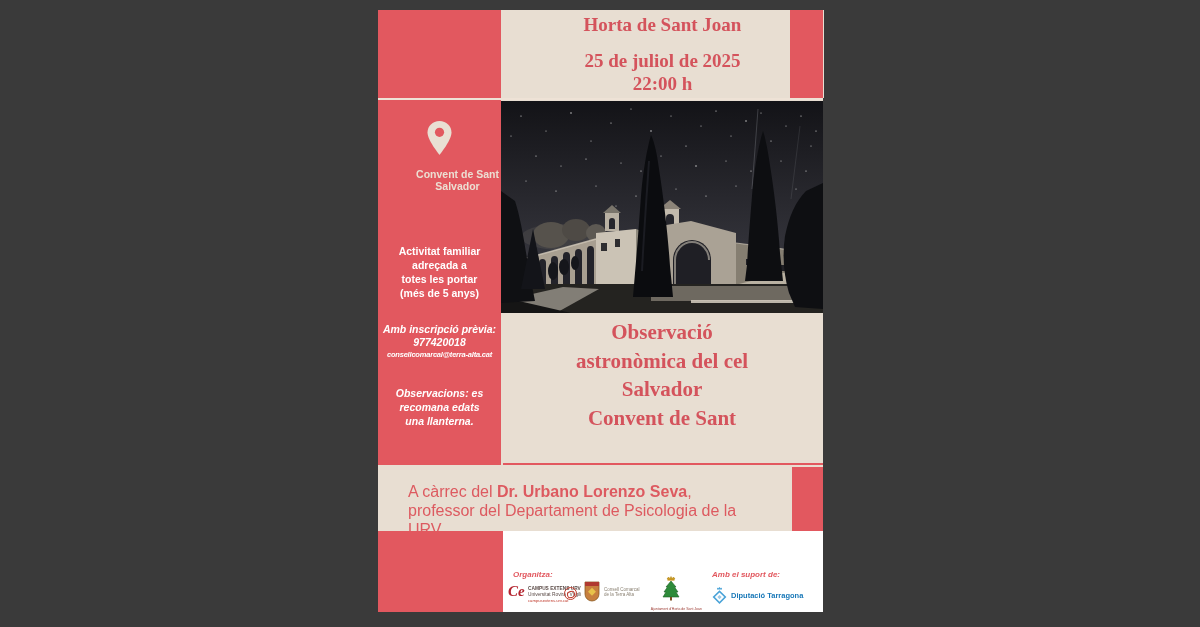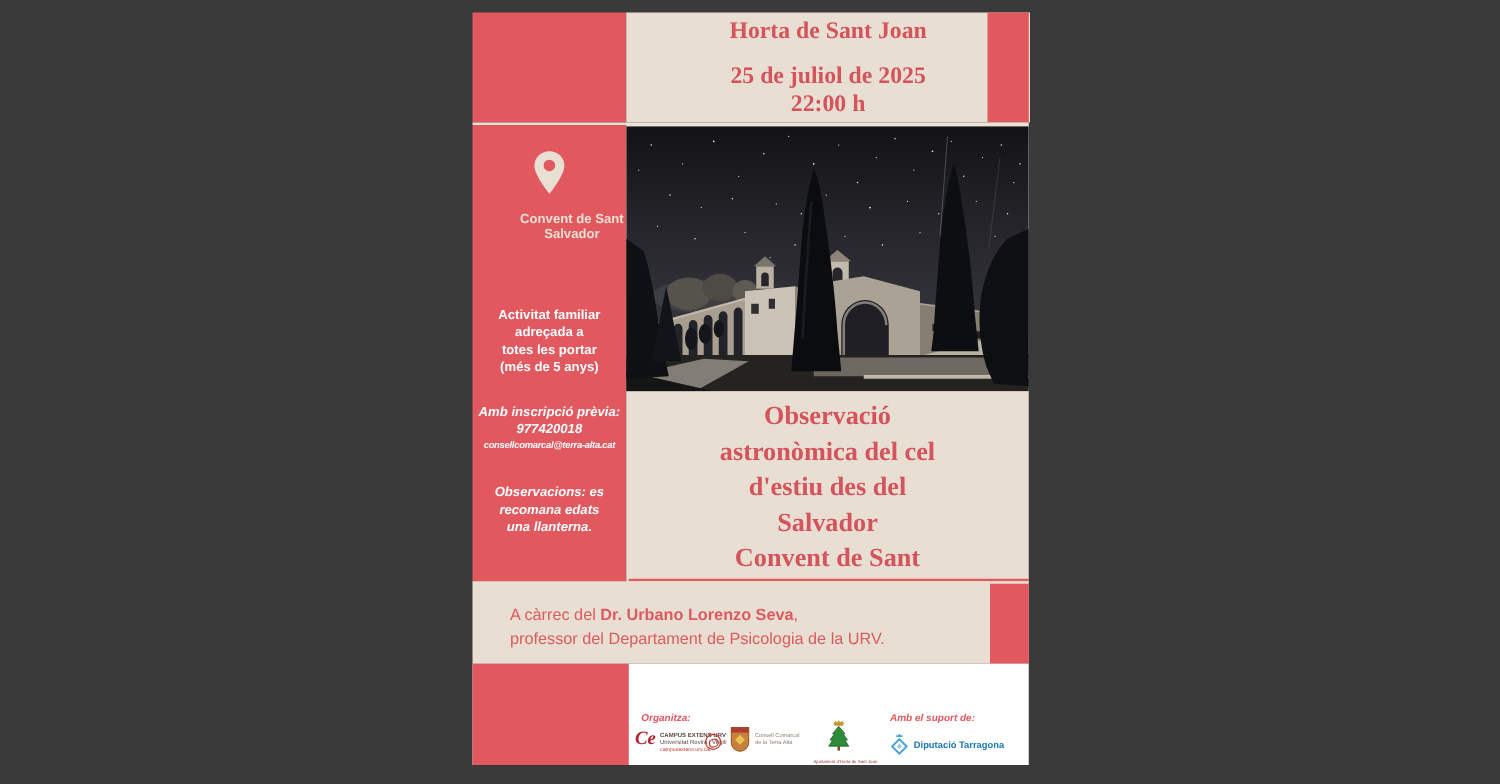--- a/index.html
+++ b/index.html
@@ -40,21 +40,21 @@
   #photo { left:123px; top:91px; width:322px; height:212px; }
   #main-title { left:123px; top:308px; width:322px; height:146px; text-align:center;
                 font-family:"Liberation Serif", serif; font-weight:bold; font-size:21px;
                 line-height:28.5px; color:#d4535c; }
   #title-divider { left:125px; top:453px; width:320px; height:2px; background:#e2585f; }
 
   
   #speaker-strip { left:0; top:455px; width:445px; height:66px; }
   #speaker-right-red { left:414px; top:457px; width:31px; height:64px; }
   #speaker-text { left:30px; top:457px; width:360px; padding-top:15px; color:#dd5a60;
-                  font-size:13px; line-height:19px; }
+                  font-size:16px; line-height:19px; }
   #speaker-text b { font-weight:bold; }
 
   
   #footer { left:0; top:521px; width:445px; height:81px; background:#ffffff; }
   #footer-left-red { left:0; top:0; width:125px; height:81px; }
   .org-label { left:135px; top:39px; color:#e2585f; font-size:8px; font-weight:bold;
                font-style:italic; }
   .sup-label { left:334px; top:39px; color:#e2585f; font-size:8px; font-weight:bold;
                font-style:italic; }
   
@@ -244,21 +244,20 @@
 
         <path d="M262,30 C257,46 253,70 251,95 C249,120 247,145 246,164 L244,180 L282,180 L279,152 C277,122 273,88 268,58 C266,45 264,36 262,30 Z" fill="#0d0e11"></path>
 
         <path d="M322,82 L305,90 C295,100 288,115 284,135 C281,155 283,175 288,192 L294,206 L322,208 Z" fill="#0e0f12"></path>
       </svg>
     </div>
 
     <div class="abs" id="main-title">
       <div>Observació</div>
       <div>astronòmica del cel</div>
-      <div>d'estiu des del</div>
       <div>Salvador</div>
       <div>Convent de Sant</div>
     </div>
     <div class="abs" id="title-divider"></div>
 
     <div class="abs beige" id="speaker-strip"></div>
     <div class="abs red-block" id="speaker-right-red"></div>
     <div class="abs" id="speaker-text">
       <div><span>A càrrec del </span><b>Dr. Urbano Lorenzo Seva</b><span>,</span></div>
       <div>professor del Departament de Psicologia de la URV.</div>

